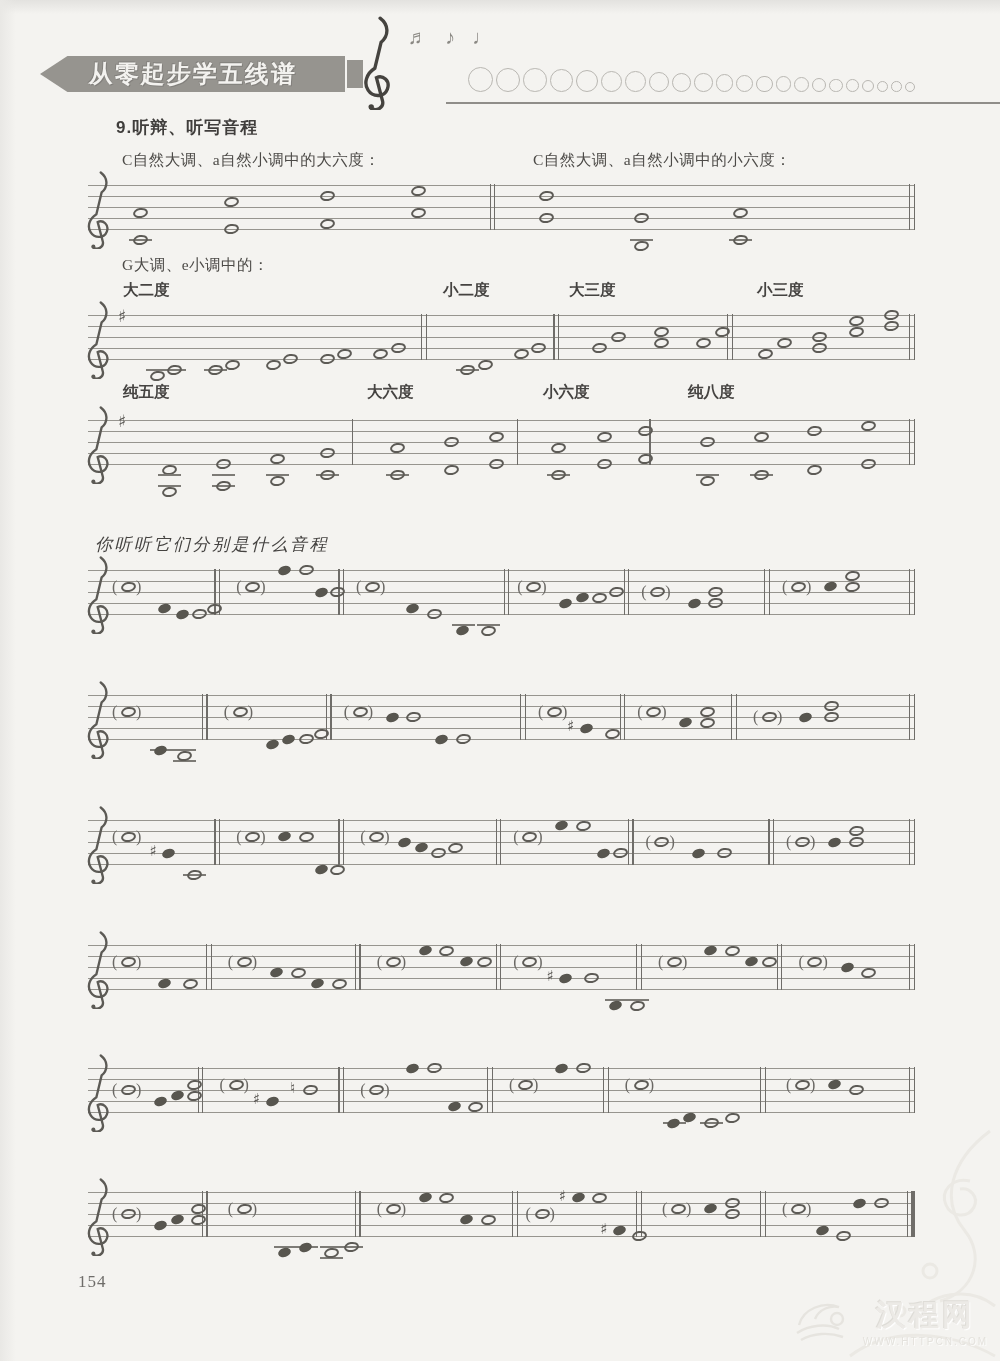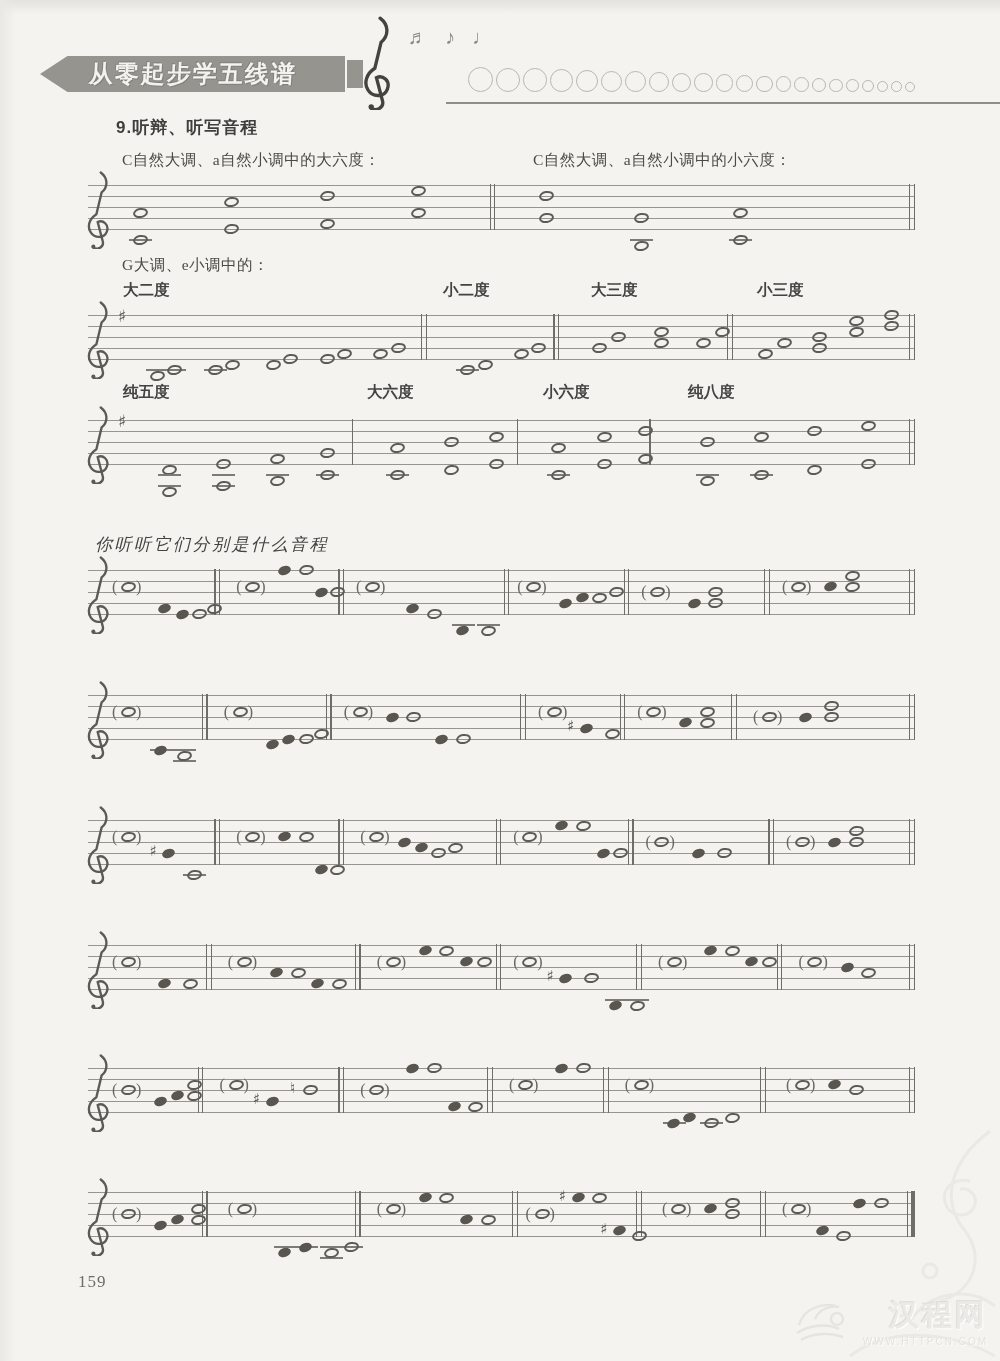--- a/index.html
+++ b/index.html
@@ -45,21 +45,21 @@
   .bar i{position:absolute;top:0;height:100%;background:#6f6d69;display:block;}
   .nt{position:absolute;box-sizing:border-box;}
   .nt.w{width:15px;height:10px;border:2.2px solid #5d5b56;border-radius:50%;transform:rotate(-10deg);}
   .nt.h{width:13px;height:9px;background:#58564f;border-radius:50%;transform:rotate(-18deg);}
   .ledger{position:absolute;width:23px;height:1.6px;background:#7d7b76;}
   .acc{position:absolute;font-size:15px;color:#55534f;font-family:"DejaVu Sans",sans-serif;line-height:1;}
   .paren{position:absolute;font-size:16px;color:#6a6864;line-height:1;font-family:"Liberation Serif",serif;}
 
   
   .wm{position:absolute;right:12px;bottom:14px;display:flex;align-items:center;gap:8px;}
-  .wm-txt{display:flex;flex-direction:column;align-items:flex-end;}
+  .wm-txt{display:flex;flex-direction:column;align-items:center;}
   .wm-name{font-size:30px;font-weight:bold;color:#eceae6;
         text-shadow:-1px -1px 0 #dedcd7,1px 1px 1px #ffffff;letter-spacing:3px;}
   .wm-url{font-size:10px;letter-spacing:2px;color:#e4e2dd;font-family:"Liberation Sans",sans-serif;
         text-shadow:1px 1px 0 #fdfdfc;}
   .flourish{position:absolute;right:0;bottom:0;pointer-events:none;}
 </style>
 </head>
 <body>
 
 <div class="page">
@@ -103,21 +103,21 @@
     </div>
   <div class="header-rule"></div>
 
   <div class="heading">9.听辩、听写音程</div>
   <div class="caption" style="left:122px;top:150px;">C自然大调、a自然小调中的大六度：</div>
   <div class="caption" style="left:533px;top:150px;">C自然大调、a自然小调中的小六度：</div>
 
   <div class="caption" style="left:122px;top:255px;">G大调、e小调中的：</div>
   <div class="ivl-label" style="left:123px;top:280px;">大二度</div>
   <div class="ivl-label" style="left:443px;top:280px;">小二度</div>
-  <div class="ivl-label" style="left:591px;top:280px;">大三度</div>
+  <div class="ivl-label" style="left:569px;top:280px;">大三度</div>
   <div class="ivl-label" style="left:757px;top:280px;">小三度</div>
 
   <div class="ivl-label" style="left:123px;top:382px;">纯五度</div>
   <div class="ivl-label" style="left:367px;top:382px;">大六度</div>
   <div class="ivl-label" style="left:543px;top:382px;">小六度</div>
   <div class="ivl-label" style="left:688px;top:382px;">纯八度</div>
 
   <div class="prompt">你听听它们分别是什么音程</div>
 
   <div id="music-layer">
@@ -735,21 +735,21 @@
         <div class="paren" style="left: calc(85% - 9px); top: 8.5px;">(</div>
         <div class="nt w" style="left: calc(85%); top: 11.5px;"></div>
         <div class="paren" style="left: calc(85% + 15px); top: 8.5px;">)</div>
         <div class="nt h" style="left: calc(88%); top: 34px;"></div>
         <div class="nt w" style="left: calc(90.5%); top: 39px;"></div>
         <div class="nt h" style="left: calc(92.5%); top: 6.5px;"></div>
         <div class="nt w" style="left: calc(95%); top: 6px;"></div>
       </div>
     </div>
 
-  <div class="pagenum">159</div>
+  <div class="pagenum">154</div>
 
   <svg class="flourish" width="210" height="240" viewBox="0 0 210 240">
     <g fill="none" stroke="#ebe9e4" stroke-width="3">
       <path d="M200 10 C160 40 150 80 175 110 C195 135 185 170 150 180"></path>
       <path d="M180 60 c-18 -4 -30 10 -24 24 c5 12 22 14 28 2 c5 -10 -4 -20 -14 -18"></path>
       <path d="M120 200 C140 170 180 165 205 185"></path>
       <path d="M60 235 C100 205 160 210 205 235"></path>
       <circle cx="140" cy="150" r="7"></circle>
       <circle cx="110" cy="190" r="5"></circle>
     </g>

